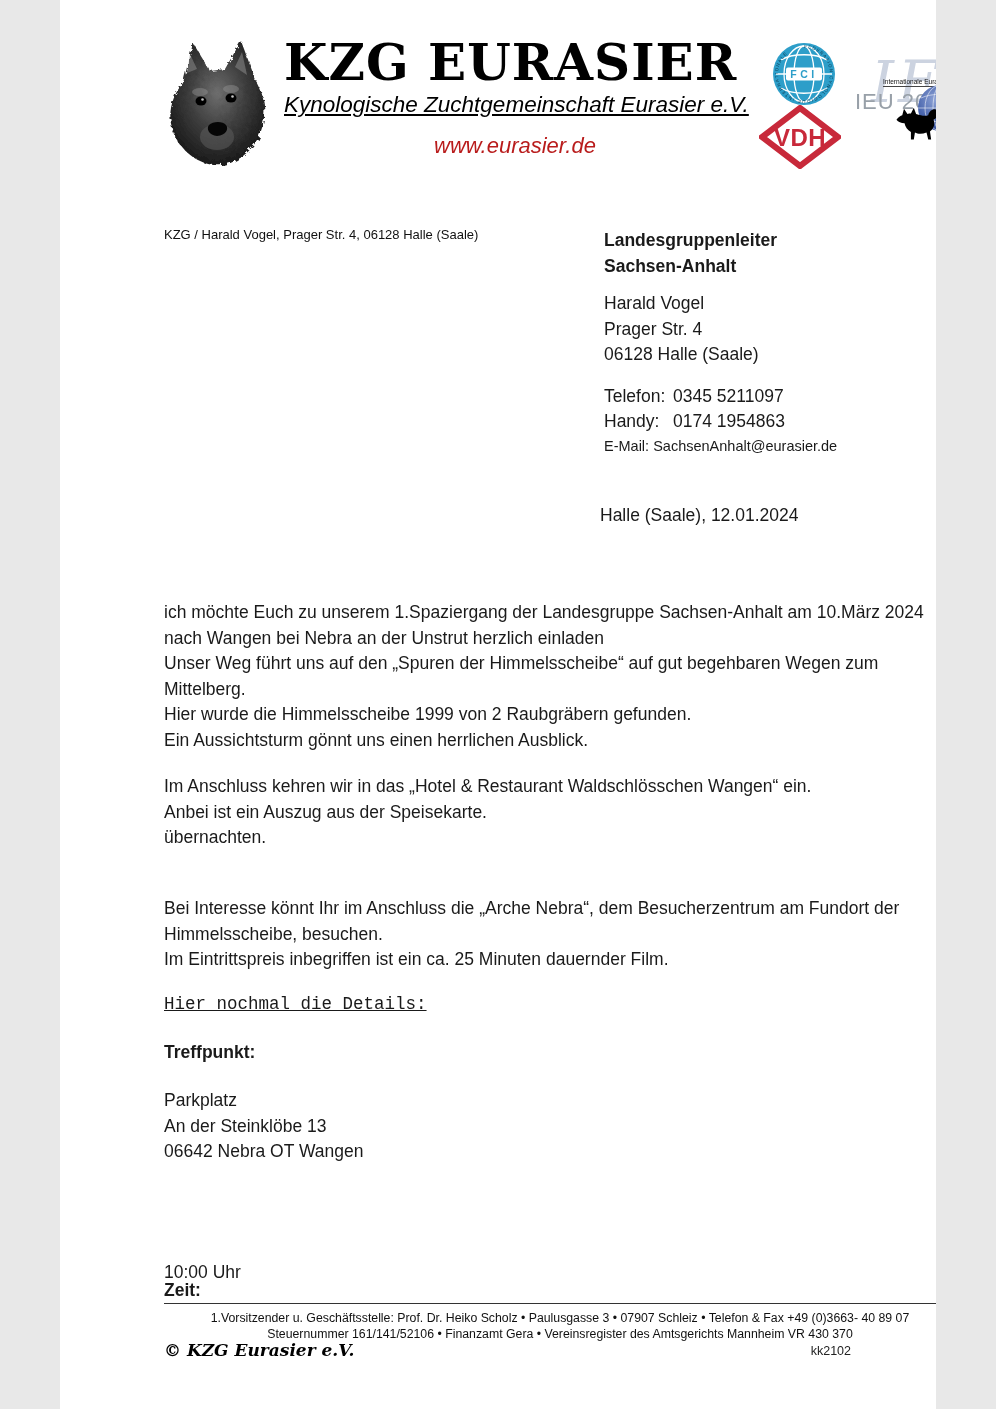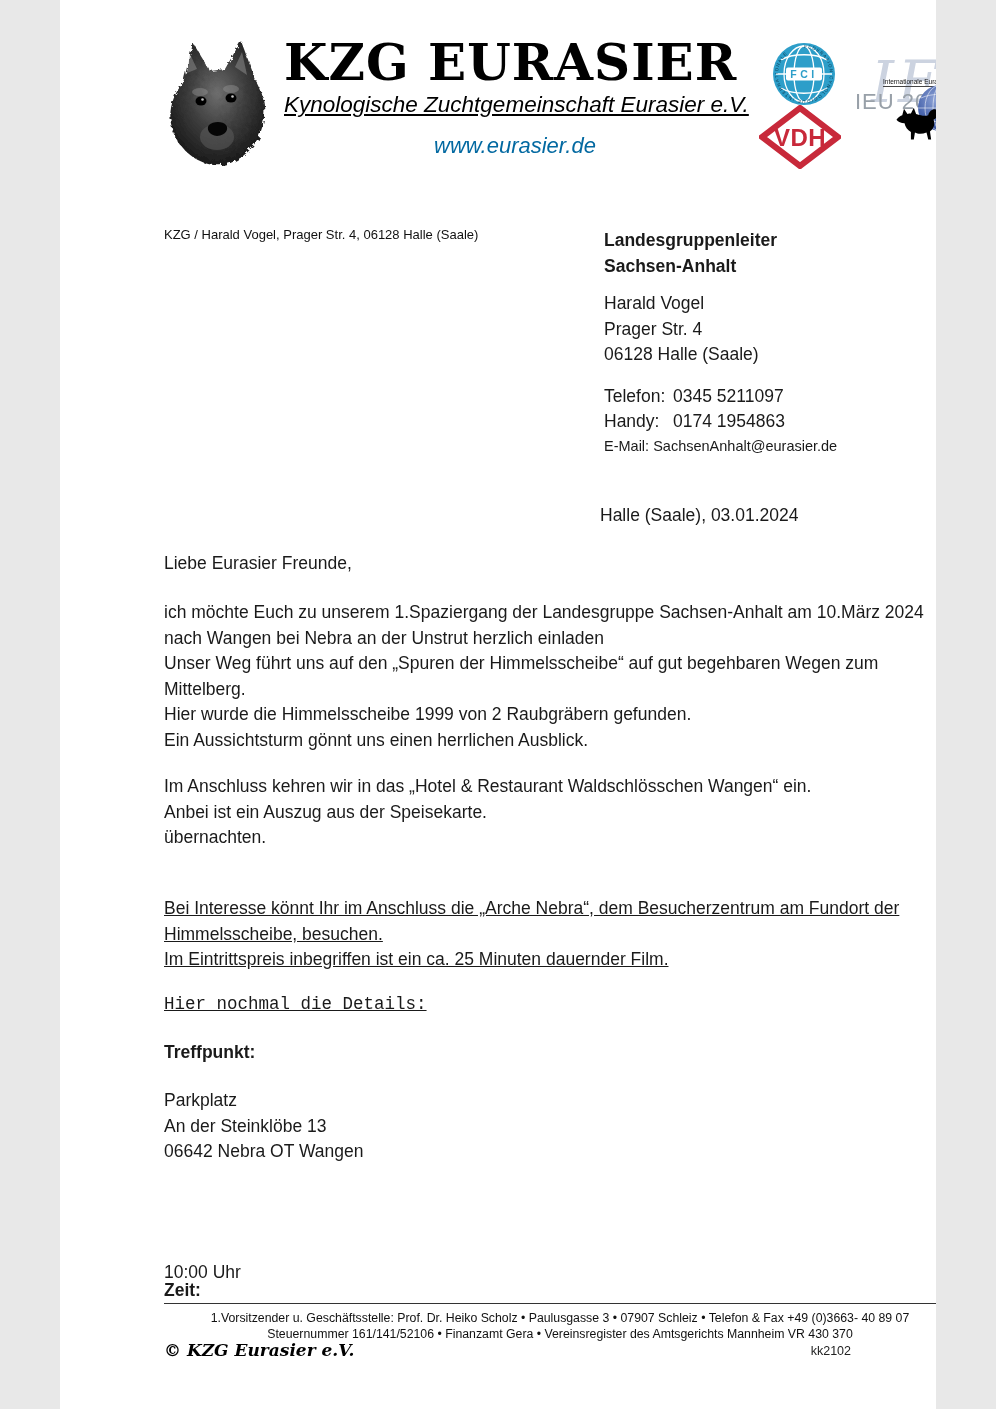--- a/index.html
+++ b/index.html
@@ -32,21 +32,21 @@
     margin-top:1px;
     color:#000;
     white-space:nowrap;
     text-decoration:underline;
   }
   .brand-site{
     font-style:italic;
     font-size:22px;
     text-align:center;
     margin-top:15px;
-    color:#0369a1;
+    color:#b91c1c;
   }
   .doghead{left:103px;top:37px;width:110px;height:130px;}
 
   .fci{left:712px;top:42px;width:64px;height:64px;}
   .vdh{left:699px;top:105px;width:82px;height:64px;}
 
   .ieu{left:793px;top:52px;width:138px;height:96px;}
   .ieu-watermark{
     left:18px;top:-4px;
     font-family:"DejaVu Serif",serif;
@@ -201,40 +201,39 @@
     <div class="gap"></div>
     <div>Harald Vogel</div>
     <div>Prager Str. 4</div>
     <div>06128 Halle (Saale)</div>
     <div class="gap" style="height:16px;"></div>
     <div><span class="contact-label">Telefon:</span><span>0345 5211097</span></div>
     <div><span class="contact-label">Handy:</span><span>0174 1954863</span></div>
     <div class="email-row"><span>E-Mail:</span>&nbsp;<span>SachsenAnhalt@eurasier.de</span></div>
   </div>
 
-  <div class="abs dateline">Halle (Saale), 03.01.2024</div>
-
-  <div class="abs bodytext" style="top:551px;">Liebe Eurasier Freunde,</div>
+  <div class="abs dateline">Halle (Saale), 12.01.2024</div>
+
 
   <div class="abs bodytext" style="top:600px;">
     <div>ich möchte Euch zu unserem 1.Spaziergang der Landesgruppe Sachsen-Anhalt am 10.März 2024</div>
     <div>nach Wangen bei Nebra an der Unstrut herzlich einladen</div>
     <div>Unser Weg führt uns auf den „Spuren der Himmelsscheibe“ auf gut begehbaren Wegen zum</div>
     <div>Mittelberg.</div>
     <div>Hier wurde die Himmelsscheibe 1999 von 2 Raubgräbern gefunden.</div>
     <div>Ein Aussichtsturm gönnt uns einen herrlichen Ausblick.</div>
   </div>
 
   <div class="abs bodytext" style="top:774px;">
     <div>Im Anschluss kehren wir in das „Hotel &amp; Restaurant Waldschlösschen Wangen“ ein.</div>
     <div>Anbei ist ein Auszug aus der Speisekarte.</div>
     <div>übernachten.</div>
   </div>
 
-  <div class="abs bodytext" style="top:896px;text-decoration:underline;">
+  <div class="abs bodytext" style="top:896px;">
     <div>Bei Interesse könnt Ihr im Anschluss die „Arche Nebra“, dem Besucherzentrum am Fundort der</div>
     <div>Himmelsscheibe, besuchen.</div>
     <div>Im Eintrittspreis inbegriffen ist ein ca. 25 Minuten dauernder Film.</div>
   </div>
 
   <div class="abs bodytext" style="top:992px;font-family:Liberation Mono, monospace;">
     <span class="underline">Hier nochmal die Details:</span>
   </div>
 
   <div class="abs bodytext bold" style="top:1040px;">Treffpunkt:</div>

